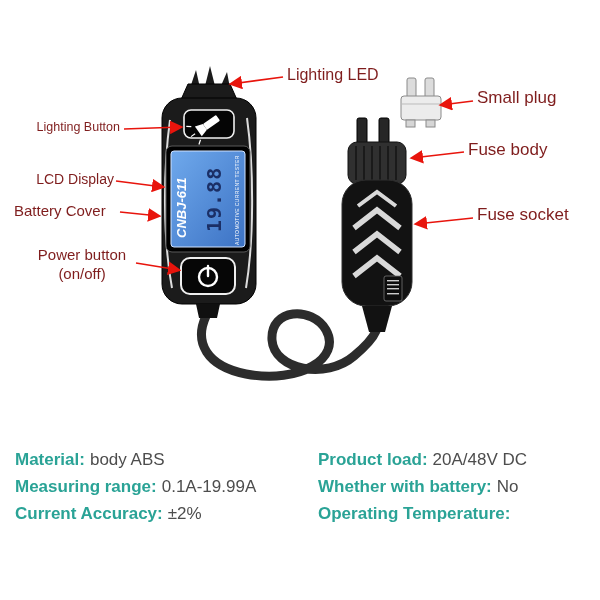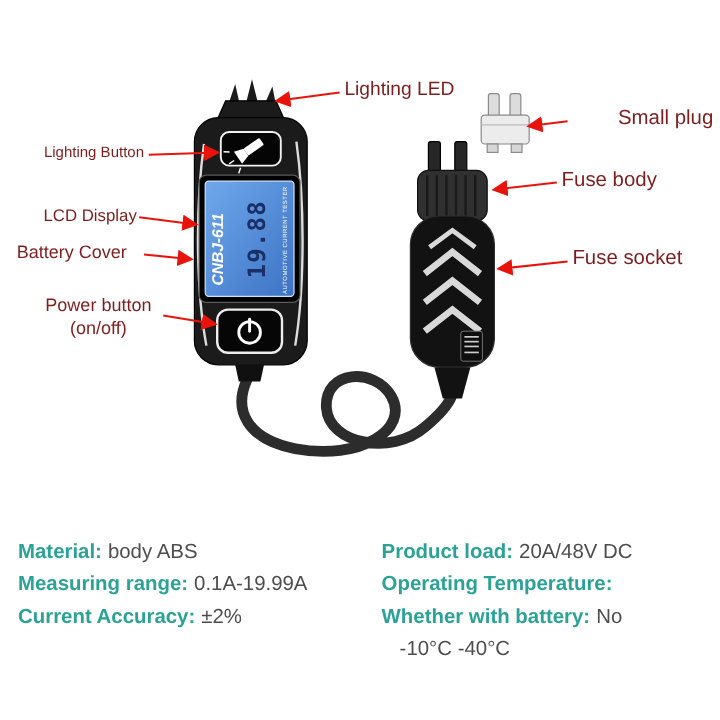--- a/index.html
+++ b/index.html
@@ -3,21 +3,21 @@
 <meta charset="utf-8">
 <style>
   * { margin:0; padding:0; box-sizing:border-box; }
   html,body { width:600px; height:600px; background:#fff; }
   body { font-family:"Liberation Sans", sans-serif; }
   .stage { position:relative; width:600px; height:600px; background:#fff; overflow:hidden; }
   .art { position:absolute; left:0; top:0; }
 
   .callout { position:absolute; white-space:nowrap; color:#7f1d1d; }
   .c-lighting-led   { left:287px; top:66px;  font-size:16px; }
-  .c-small-plug     { left:477px; top:88px;  font-size:17px;margin-left:38px; }
+  .c-small-plug     { left:477px; top:88px;  font-size:17px; }
   .c-fuse-jack      { left:468px; top:140px; font-size:17px; }
   .c-fuse-socket    { left:477px; top:205px; font-size:17px; }
   .c-lighting-button{ left:30px;  top:120px; width:90px;  text-align:right; font-size:12.5px; }
   .c-lcd-display    { left:28px;  top:171px; width:86px;  text-align:right; font-size:14px; }
   .c-battery-cover  { left:14px;  top:202px; width:102px; text-align:left; font-size:15px; }
   .c-power-button   { left:26px;  top:245px; width:112px; text-align:center; font-size:15px; line-height:19px; }
 
   .specs { position:absolute; left:0; top:446px; width:600px; }
   .spec-col { position:absolute; top:0; }
   .spec-col.left  { left:15px;  width:300px; }
@@ -152,24 +152,21 @@
       </div>
       <div class="spec-row">
         <span class="spec-key">Current Accuracy:</span><span class="spec-val">±2%</span>
       </div>
     </div>
     <div class="spec-col right">
       <div class="spec-row">
         <span class="spec-key">Product load:</span><span class="spec-val">20A/48V DC</span>
       </div>
       <div class="spec-row">
-        <span class="spec-key">Operating Temperature:</span><span class="spec-val"></span>
+        <span class="spec-key">Whether with battery:</span><span class="spec-val">No</span>
       </div>
       <div class="spec-row">
-        <span class="spec-key">Whether with battery:</span><span class="spec-val">No</span>
-      </div>
-      <div class="spec-row indent">
-        <span class="spec-key"></span><span class="spec-val">-10°C -40°C</span>
+        <span class="spec-key">Operating Temperature:</span><span class="spec-val"></span>
       </div>
     </div>
   </div>
 
 </div>
 
 </body></html>

